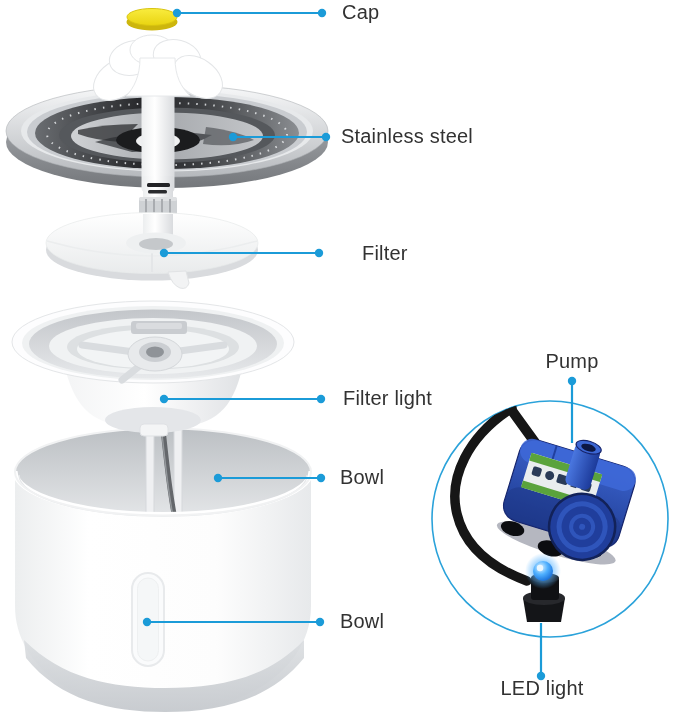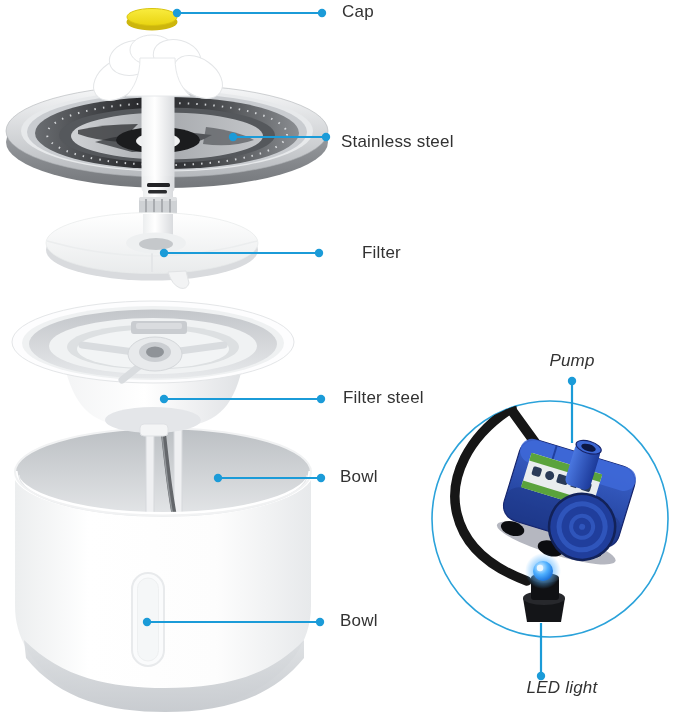--- a/index.html
+++ b/index.html
@@ -2,25 +2,25 @@
 <html><head>
 <meta charset="utf-8">
 <style>
   html,body{margin:0;padding:0;background:#ffffff;}
   .stage{
     position:relative;width:679px;height:721px;background:#ffffff;overflow:hidden;
     font-family:"Liberation Sans",sans-serif;
   }
   .art{position:absolute;left:0;top:0;}
   .label{
-    position:absolute;color:#323232;font-size:17px;line-height:20px;
+    position:absolute;color:#323232;font-size:20px;line-height:20px;
     letter-spacing:.2px;white-space:nowrap;
   }
   .label span{display:block;}
-  .label.center{text-align:center;font-style:italic;}
+  .label.center{text-align:center;}
 </style>
 </head>
 <body>
 
 <div class="stage">
 
 <svg class="art" width="679" height="721" viewBox="0 0 679 721">
   <defs>
     <linearGradient id="mTop" x1="0" y1="0" x2="0" y2="1">
       <stop offset="0" stop-color="#f7f8f9"></stop>
@@ -289,29 +289,29 @@
     </g>
     <g>
       <line x1="541" y1="623" x2="541" y2="676"></line>
           <circle cx="541" cy="676" r="4.2" stroke="none"></circle>
     </g>
   </g>
 </svg>
 
 <div class="label" style="left:342px;top:2px">Cap</div>
 
-<div class="label" style="left:341px;top:132px">
+<div class="label" style="left:341px;top:126px">
   <span>Stainless steel</span>
 </div>
 
 <div class="label" style="left:362px;top:243px">Filter</div>
 
-<div class="label" style="left:343px;top:388px">Filter steel</div>
+<div class="label" style="left:343px;top:388px">Filter light</div>
 
 <div class="label" style="left:340px;top:467px">Bowl</div>
 
 <div class="label" style="left:340px;top:611px">Bowl</div>
 
 <div class="label center" style="left:536px;top:351px;width:72px">Pump</div>
 
-<div class="label center" style="left:508px;top:678px;width:108px">LED light</div>
+<div class="label center" style="left:488px;top:678px;width:108px">LED light</div>
 
 </div>
 
 </body></html>

